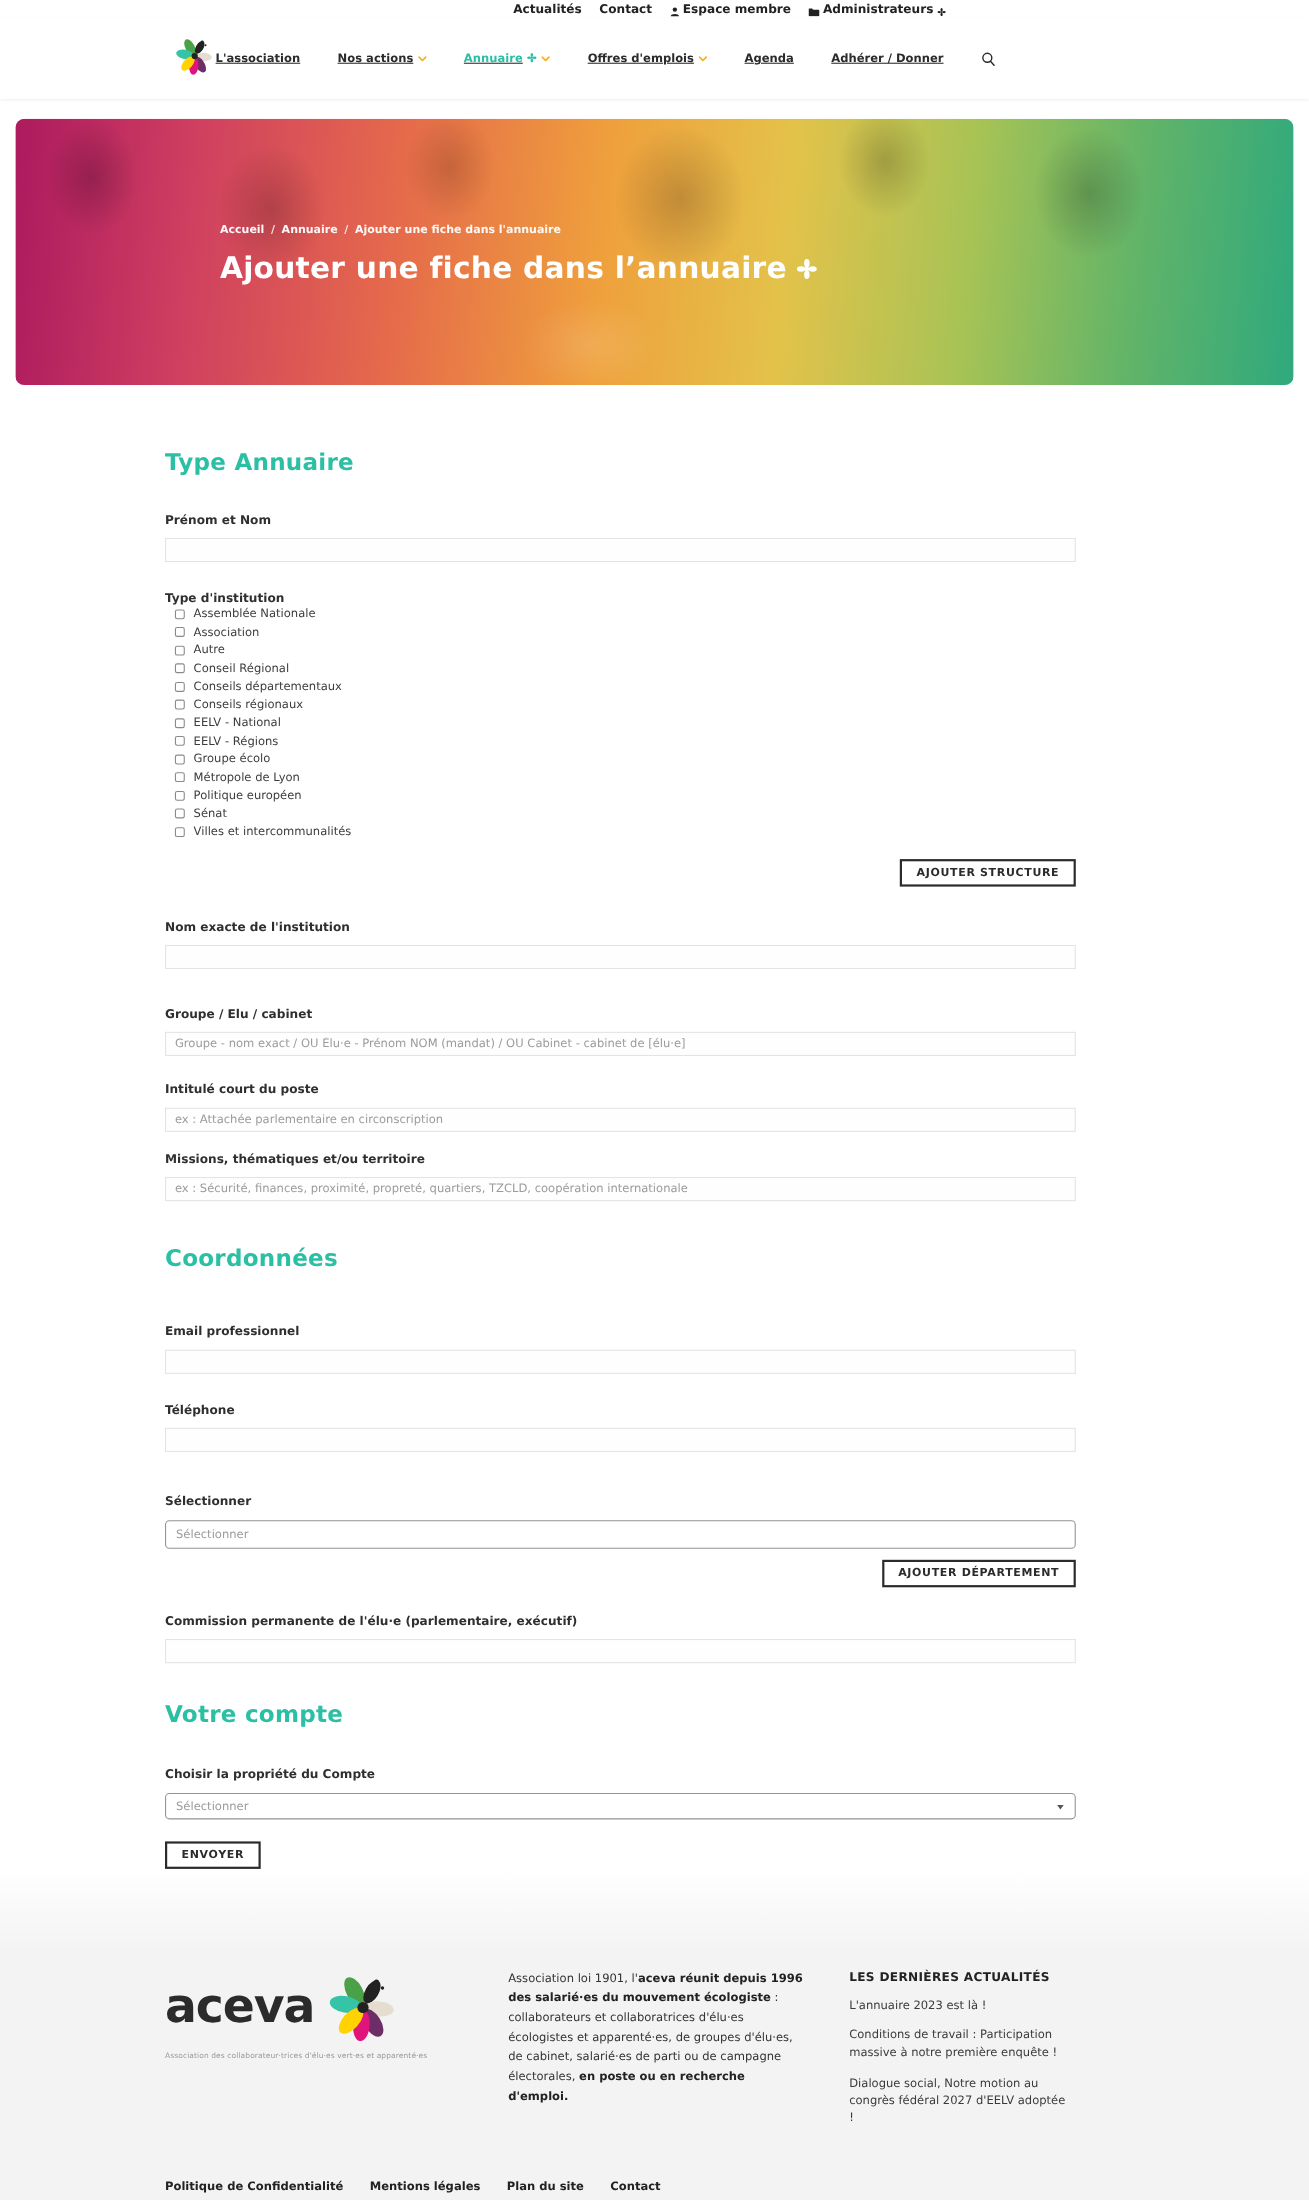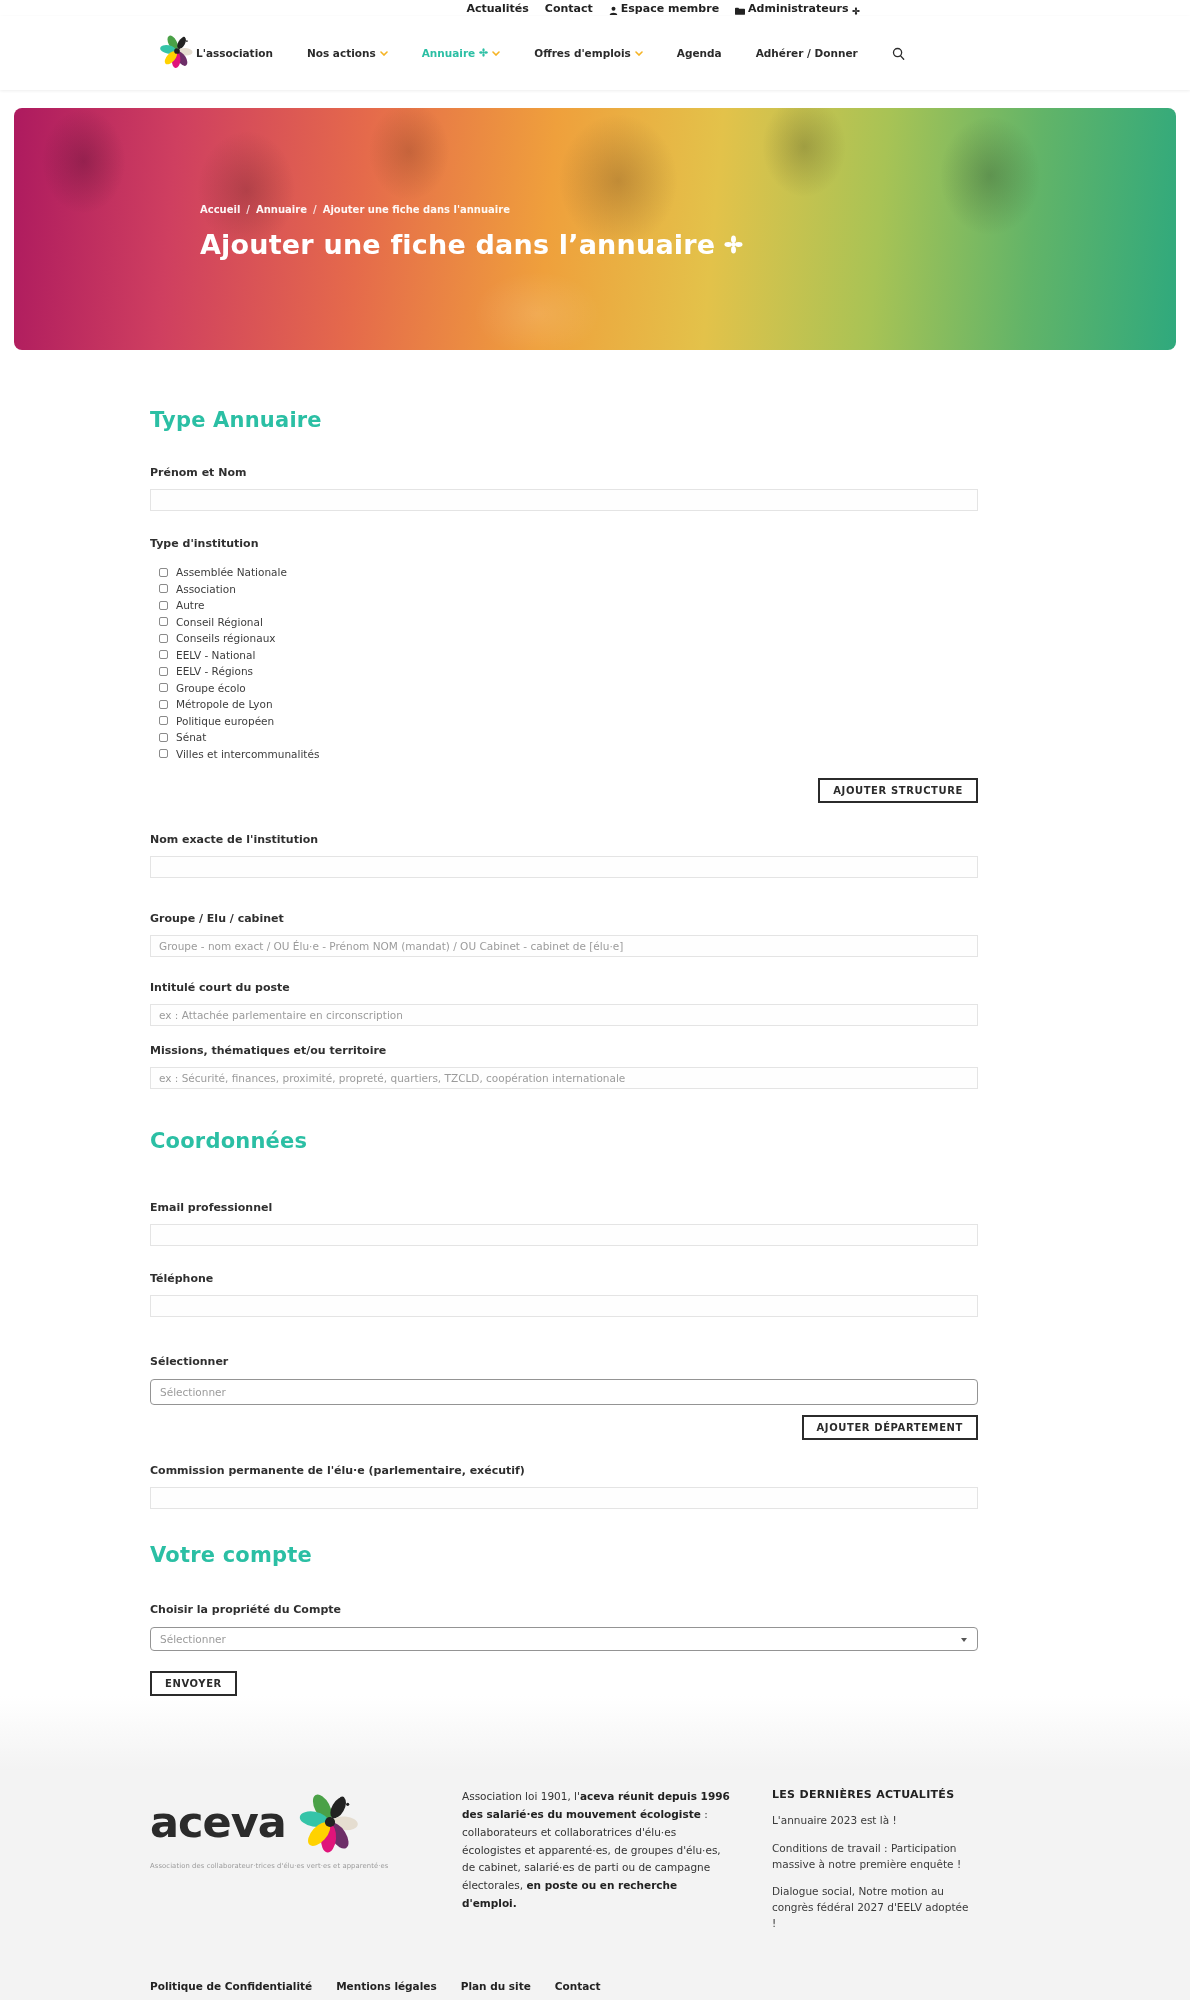--- a/index.html
+++ b/index.html
@@ -10,21 +10,21 @@
     color:#333;
   }
   
   .topbar { height:16px; display:flex; align-items:center; justify-content:center; }
   .topbar-inner { display:flex; align-items:center; gap:16px; transform:translateX(68px); }
   .topbar-item { font-size:11px; font-weight:700; color:#222; display:flex; align-items:flex-end; gap:3px; cursor:pointer; }
   .topbar-item svg { display:block; }
   
   .header { height:74px; display:flex; align-items:center; position:relative; background:#fff; box-shadow:0 1px 3px rgba(0,0,0,.07); }
   .logo-wrap { margin-left:158px; }
-  .main-nav { display:flex; align-items:flex-start; gap:34px; margin-left:auto; margin-right:398px; }
+  .main-nav { display:flex; align-items:flex-start; gap:34px; margin-left:auto; margin-right:398px;text-decoration:underline; }
   .nav-item { font-size:10.5px; font-weight:700; color:#2b2b2b; display:flex; align-items:center; gap:4px; cursor:pointer; white-space:nowrap; }
   .nav-item.active { color:#2bbfa4; }
   .chev { margin-top:1px; }
   
   .hero {
     margin:18px 14px 0; height:242px; border-radius:8px; position:relative; overflow:hidden;
     background:
       radial-gradient(ellipse 60px 75px at 6% 22%, rgba(60,10,40,.30), transparent 70%),
       radial-gradient(ellipse 70px 85px at 20% 34%, rgba(70,20,30,.26), transparent 70%),
       radial-gradient(ellipse 58px 70px at 34% 18%, rgba(90,40,20,.24), transparent 70%),
@@ -43,21 +43,21 @@
   .main { width:828px; margin-left:150px; padding-top:58px; }
   .section-title { font-size:21px; font-weight:600; color:#2bbfa4; letter-spacing:.2px; }
   .field-label { font-size:11px; font-weight:700; color:#2f2f2f; }
   .tinput {
     width:100%; height:22px; margin-top:10px; border:1px solid #e4e4e4; background:#fefefe;
     font-family:inherit; font-size:10.5px; color:#444; padding:0 8px; outline:none;
   }
   .tinput::placeholder { color:#9b9b9b; }
   .mt24{margin-top:24px;} .mt26{margin-top:26px;} .mt30{margin-top:30px;} .mt34{margin-top:34px;}
   .mt18{margin-top:18px;} .mt38{margin-top:38px;} .mt40{margin-top:40px;} .mt48{margin-top:48px;} .mt36{margin-top:36px;}
-  .cb-list { margin-top:14px; margin-left:9px; }
+  .cb-list { margin-top:0; margin-left:9px; }
   .cb-row { display:flex; align-items:center; height:16.5px; cursor:pointer; }
   .cb { width:9px; height:9px; border:1px solid #8a8a8a; border-radius:2px; background:#fff; flex:0 0 auto; }
   .cb-label { font-size:10.5px; color:#3c3c3c; margin-left:8px; }
   .btn-row { display:flex; justify-content:flex-end; }
   .ghost-btn {
     margin-top:16px; display:inline-block; background:#fff; border:2px solid #2b2b2b; color:#2b2b2b;
     font-family:inherit; font-size:10px; font-weight:800; letter-spacing:.6px; padding:5px 13px; cursor:pointer;
   }
   .select-like {
     width:100%; height:26px; margin-top:11px; border:1px solid #949494; border-radius:4px; background:#fff;
@@ -220,20 +220,24 @@
         <span class="cb"></span>
         <span class="cb-label">Association</span>
       </label>
     <label class="cb-row">
         <span class="cb"></span>
         <span class="cb-label">Autre</span>
       </label>
     <label class="cb-row">
         <span class="cb"></span>
         <span class="cb-label">Conseil Régional</span>
+      </label>
+    <label class="cb-row">
+        <span class="cb"></span>
+        <span class="cb-label">Conseils départementaux</span>
       </label>
     <label class="cb-row">
         <span class="cb"></span>
         <span class="cb-label">Conseils régionaux</span>
       </label>
     <label class="cb-row">
         <span class="cb"></span>
         <span class="cb-label">EELV - National</span>
       </label>
     <label class="cb-row">

